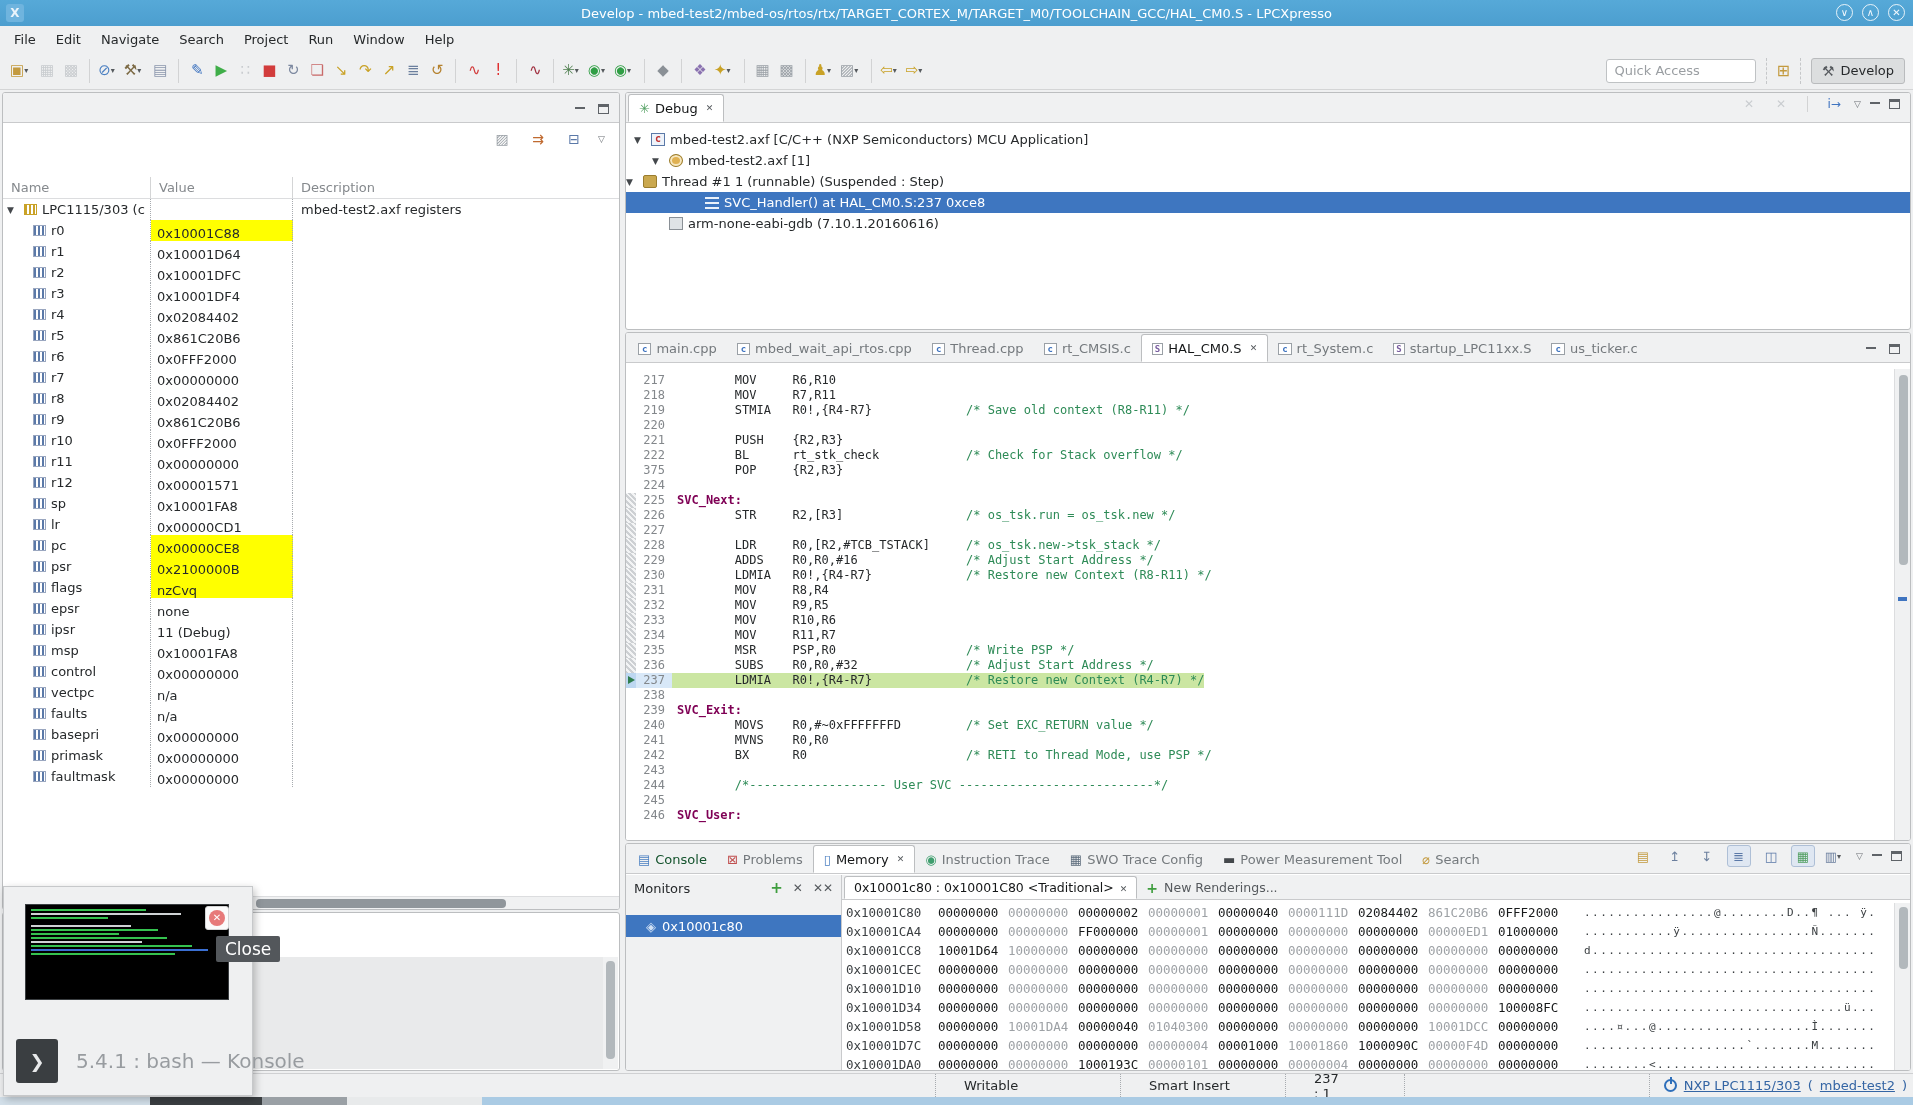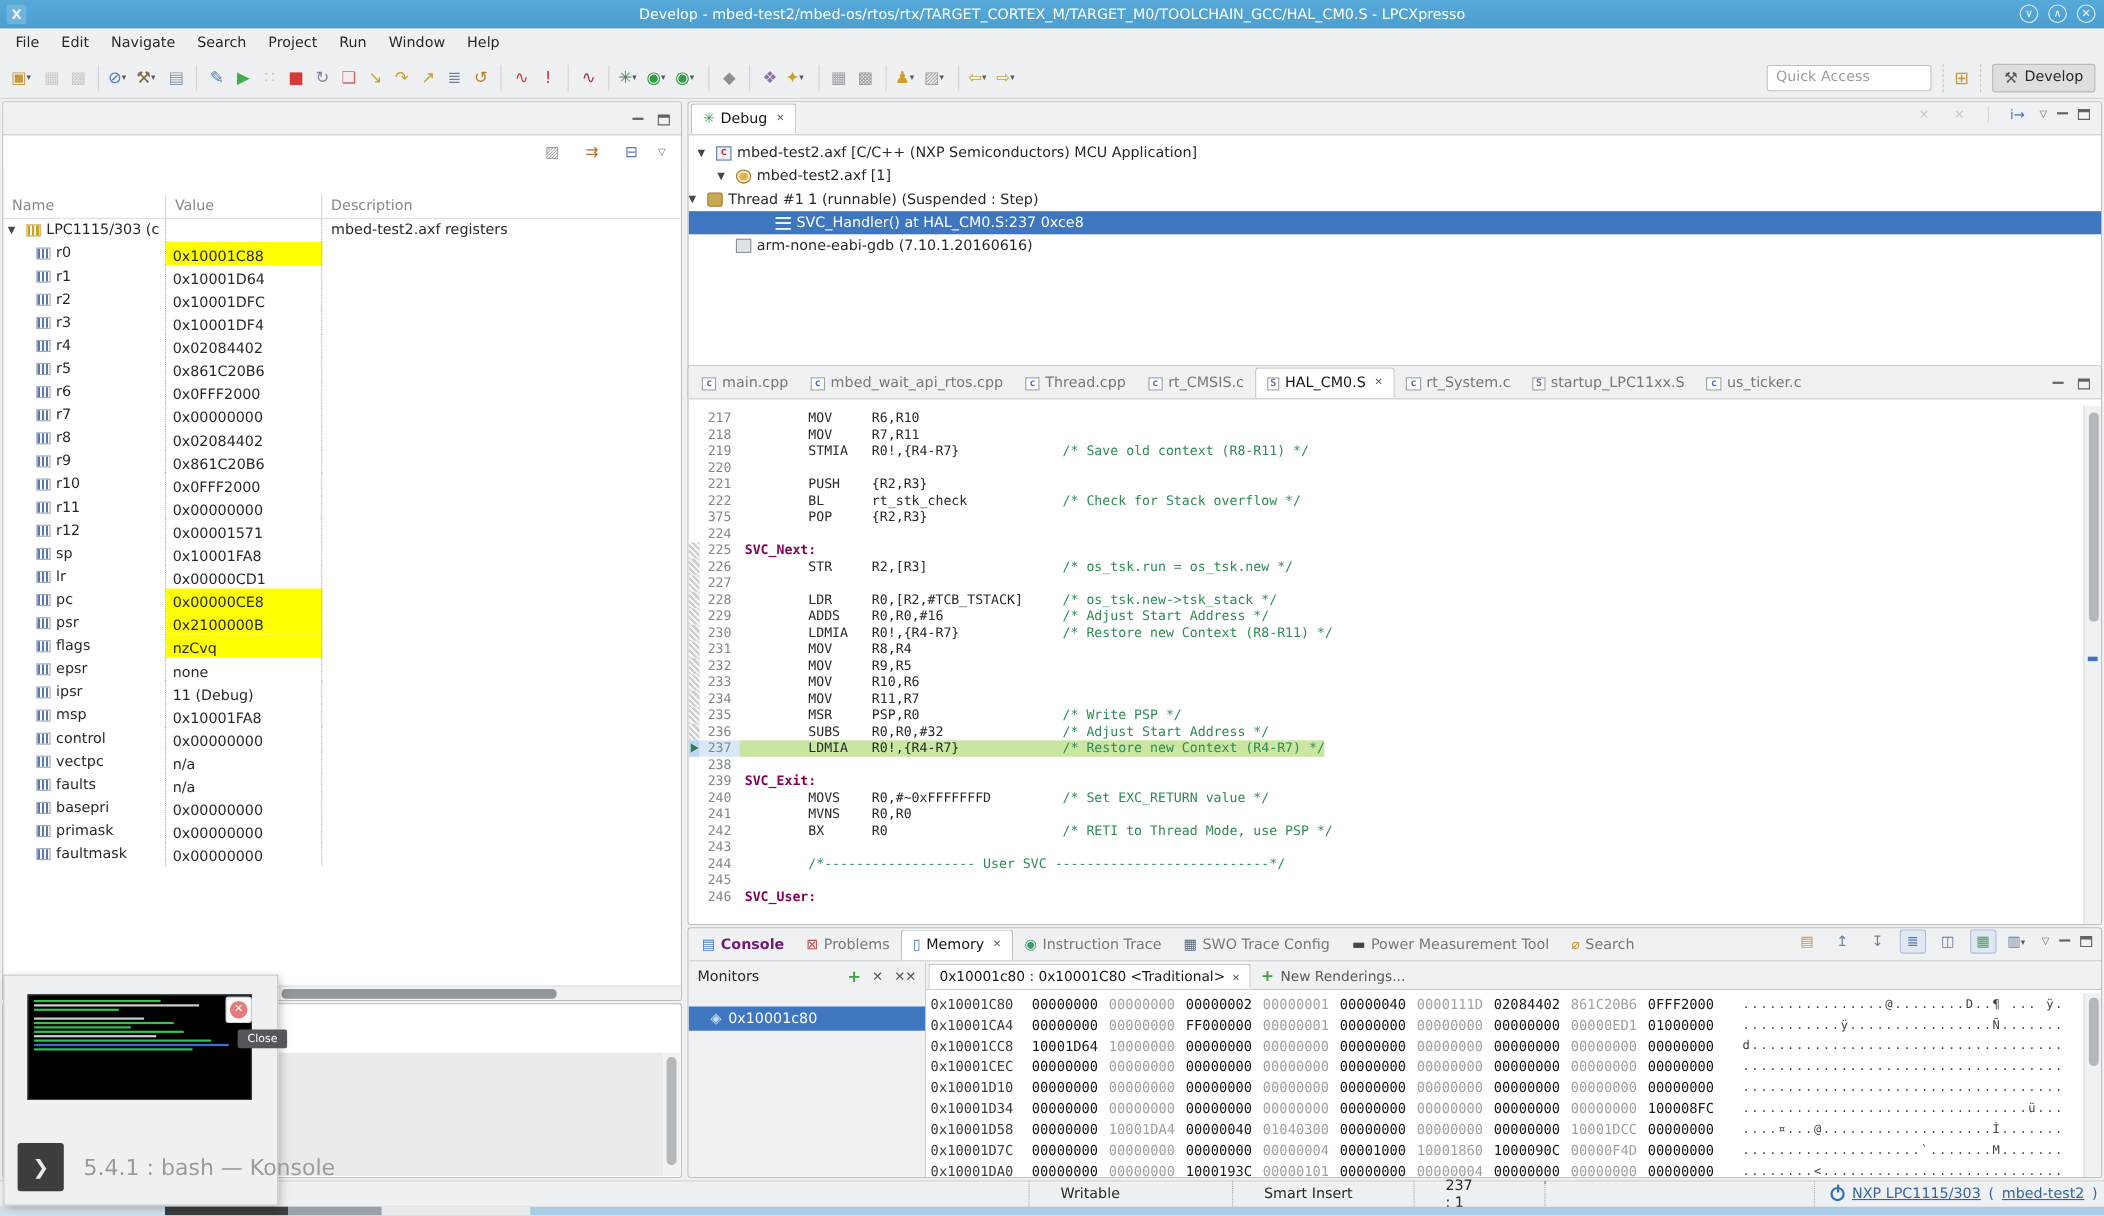--- a/index.html
+++ b/index.html
@@ -37,21 +37,21 @@
   border:1px solid #b9bbbd;border-radius:3px}
 .dev-icon::before{content:"⚒";color:#55595d;font-size:14px}
 
 .panel{position:absolute;background:#fff;border:1px solid #bcbec0;border-radius:3px;overflow:hidden}
 .tabrow{height:30px;background:#f0f1f2;border-bottom:1px solid #c9cacc;display:flex;align-items:flex-end;padding-left:2px}
 .tab{height:28px;display:flex;align-items:center;gap:5px;padding:0 10px;color:#74797d;white-space:nowrap}
 .tab.active{background:#fff;color:#141617;border:1px solid #bcbec0;border-bottom-color:#fff;border-radius:3px 3px 0 0}
 .tab .x{display:none}
 .tab.active .x{display:inline-block;color:#55595d;font-size:9px;margin-left:3px}
 .tab .x::before{content:"✕"}
-.tab.bold{font-weight:bold;color:#701a75}
+.tab.bold{font-weight:normal;color:#14532d}
 .tabicon{display:inline-block;font-size:13px;line-height:1}
 .ti-projexp::before{content:"▤";color:#c39a3f}
 .ti-periph::before{content:"⊞";color:#8b97ad}
 .ti-reg::before{content:"≣";color:#5b79a8}
 .ti-symview::before{content:"▧";color:#9aa0a6}
 .ti-debug::before{content:"✳";color:#4f9e5f}
 .ti-console::before{content:"▤";color:#4a7fc1}
 .ti-problems::before{content:"⊠";color:#c05050}
 .ti-memory::before{content:"▯";color:#4a7fc1;font-weight:bold}
 .ti-itrace::before{content:"◉";color:#3f9e6e}
@@ -92,21 +92,21 @@
 .ic-bin.gold{border-color:#c9a227;background:repeating-linear-gradient(90deg,#c9a227 0 2px,#fff 2px 4px)}
 .hscroll{position:absolute;left:0;right:0;bottom:0;height:13px;background:#f0f1f2;border-top:1px solid #dcdddf}
 .hthumb{position:absolute;top:2px;height:9px;border-radius:4px;background:#90969b}
 
 #blPanel{left:2px;top:912px;width:618px;height:159px}
 #blPanel .tab:first-child{margin-left:252px}
 .blcontent{position:absolute;top:44px;left:1px;right:16px;bottom:1px;background:#e9eaeb}
 .vscroll{position:absolute;top:44px;right:1px;bottom:1px;width:15px;background:#f0f1f2}
 .vthumb{position:absolute;left:3px;width:9px;border-radius:4px;background:#b2b8bc}
 
-#debugPanel{left:625px;top:92px;width:1286px;height:272px}
+#debugPanel{left:625px;top:92px;width:1286px;height:238px}
 .dtree{position:absolute;top:36px;left:0;right:0}
 .drow{display:flex;align-items:center;height:21px;white-space:nowrap;gap:5px}
 .drow.l0{padding-left:8px}.drow.l1{padding-left:26px}.drow.l2{}.drow.l3{padding-left:62px}
 .drow.selected{background:#3e76c0;color:#fff}
 .arrow{width:12px;font-size:9px;color:#44484c;visibility:hidden}
 .arrow.show{visibility:visible}
 .arrow::before{content:"▼"}
 .dicon{width:14px;height:13px;flex:none;position:relative}
 .ic-capp{background:#eef3fa;border:1px solid #5b79a8}
 .ic-capp::after{content:"c";position:absolute;left:3px;top:-2px;color:#c03030;font:bold 10px/13px "DejaVu Sans Mono",monospace}
@@ -184,21 +184,21 @@
 .tline:nth-child(5){width:52%;background:#cfd2d4}
 .tline:nth-child(6){width:66%}
 .tline:nth-child(7){width:46%}
 .tline:nth-child(8){width:71%}
 .tline:nth-child(9){width:58%;background:#cfd2d4}
 .tline:nth-child(10){width:84%}
 .tline:nth-child(11){width:92%;background:#3a6fd2}
 .tline:nth-child(12){width:75%;background:#35c24f}
 .kclose{position:absolute;left:201px;top:19px;width:24px;height:24px;background:#fbfbfb;border:1px solid #d4d5d6;border-radius:3px;display:flex;align-items:center;justify-content:center}
 .kclose-glyph{width:16px;height:16px;border-radius:50%;background:#e77a7a;color:#fff;font-size:10px;line-height:16px;text-align:center}
-.ktip{position:absolute;left:212px;top:49px;background:#53575b;color:#fff;font-size:10px;padding:3px 9px;border-radius:2px;white-space:nowrap}
+.ktip{position:absolute;left:212px;top:49px;background:#53575b;color:#fff;font-size:17px;padding:3px 9px;border-radius:2px;white-space:nowrap}
 .ktitle-row{position:absolute;left:12px;top:152px;display:flex;align-items:center;gap:18px}
 .kbtn{width:42px;height:44px;background:#3a3e41;border-radius:3px;color:#e8eaeb;font-size:18px;display:flex;align-items:center;justify-content:center}
 .ktitle{font-size:20px;color:#989ca0;white-space:nowrap}
 </style>
 </head>
 <body>
 
 <div id="root">
 
   <div class="titlebar">

